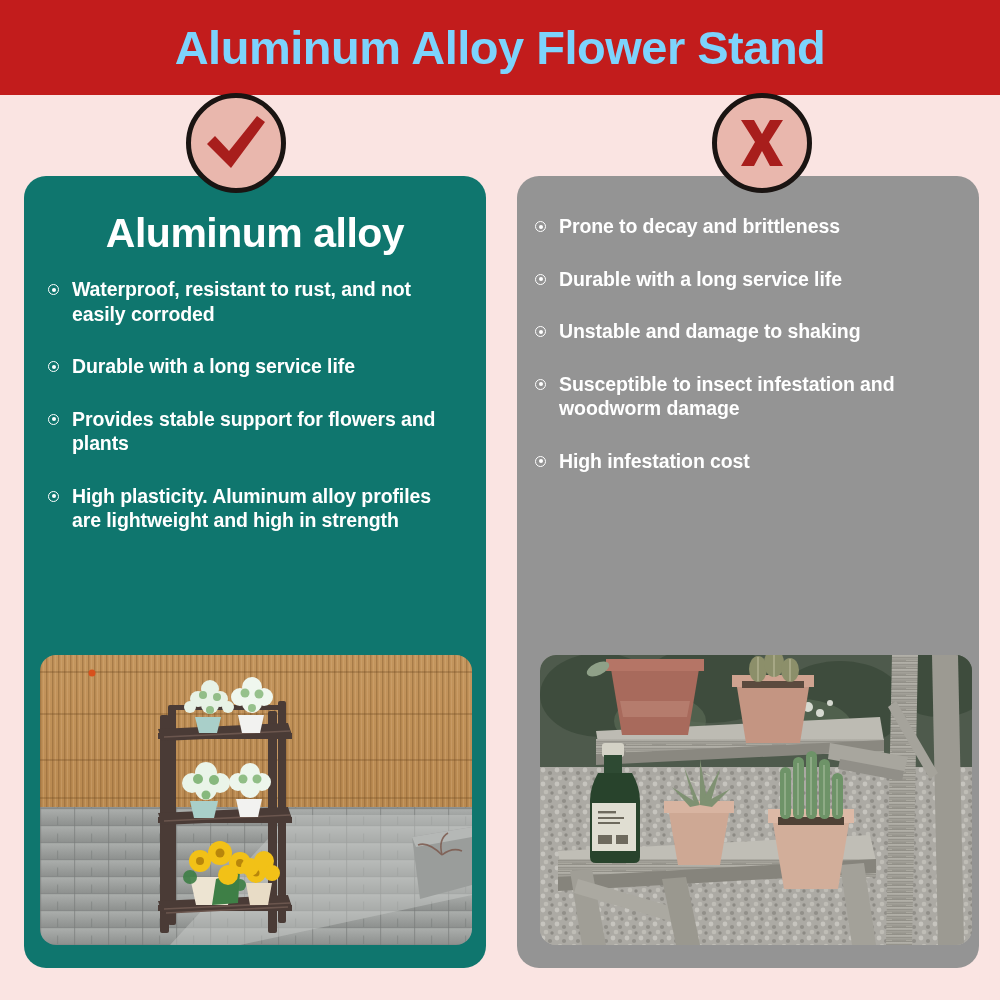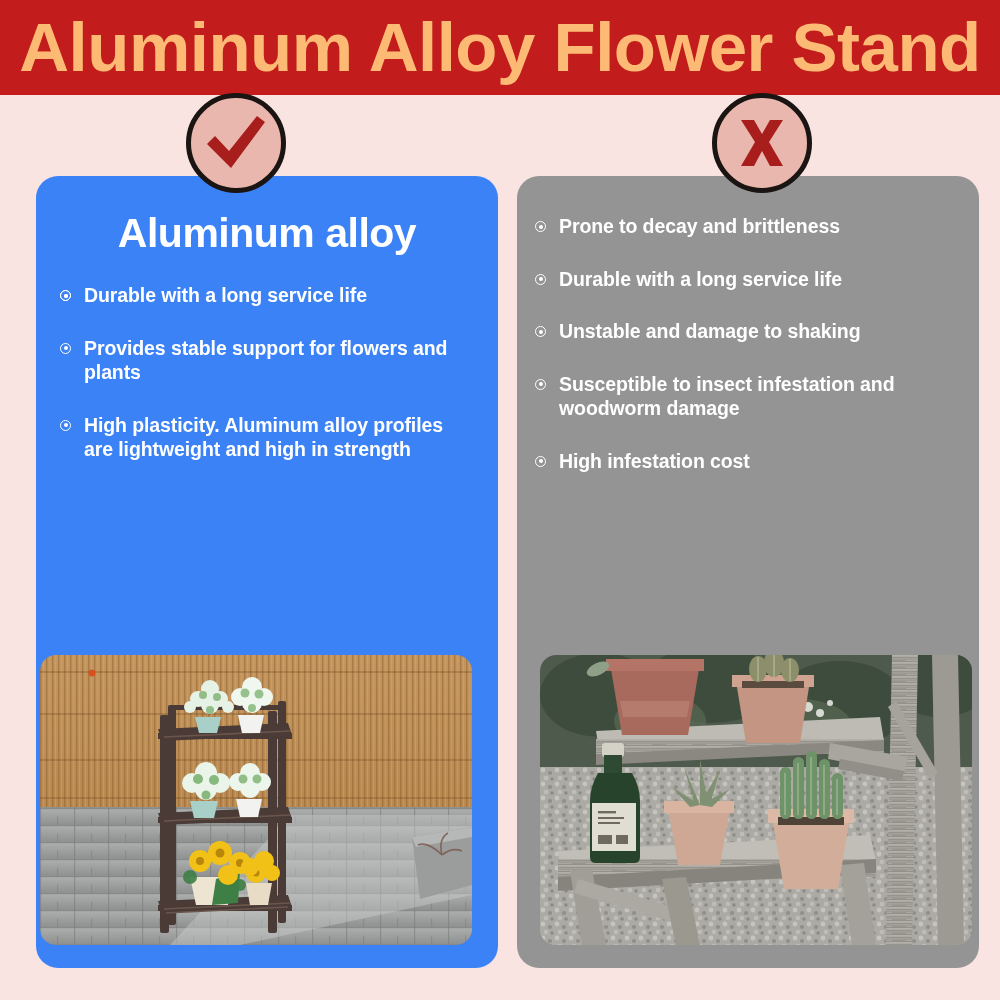--- a/index.html
+++ b/index.html
@@ -21,22 +21,22 @@
     position: absolute;
     left: 0; top: 0;
     width: 1000px;
     height: 95px;
     background: #C21C1C;
     display: flex;
     align-items: center;
     justify-content: center;
   }
   .header-title {
-    color: #fdba74;
-    font-size: 69px;
+    color: #7dd3fc;
+    font-size: 47px;
     font-weight: bold;
     letter-spacing: -0.5px;
     line-height: 1;
     white-space: nowrap;
     font-family: "Liberation Sans", sans-serif;
   }
 
   
   .badge {
     position: absolute;
@@ -60,22 +60,21 @@
     position: absolute;
     top: 176px;
     width: 462px;
     height: 792px;
     border-radius: 22px;
     padding: 0;
     overflow: hidden;
   }
   .panel-good {
     left: 24px;
-    background: #3b82f6;
-    margin-left: 12px;
+    background: #0f766e;
   }
   .panel-bad {
     left: 517px;
     background: #949494;
   }
 
   .panel-title {
     color: #FFFFFF;
     font-weight: bold;
     font-size: 41px;
@@ -155,20 +154,21 @@
   <svg width="54" height="54" viewBox="0 0 54 54">
     <path d="M6 4 L19 4 L27 18 L35 4 L48 4 L34 26 L48 50 L35 50 L27 35 L19 50 L6 50 L20 26 Z" fill="#A81E1C"></path>
   </svg>
 </div>
 
 <div class="panel panel-good">
   <div class="panel-title">Aluminum alloy</div>
   <ul class="bullet-list">
     <li class="bullet-item">
       <span class="bullet-glyph"></span>
+      <span>Waterproof, resistant to rust, and not easily corroded</span>
     </li>
     <li class="bullet-item">
       <span class="bullet-glyph"></span>
       <span>Durable with a long service life</span>
     </li>
     <li class="bullet-item">
       <span class="bullet-glyph"></span>
       <span>Provides stable support for flowers and plants</span>
     </li>
     <li class="bullet-item">

